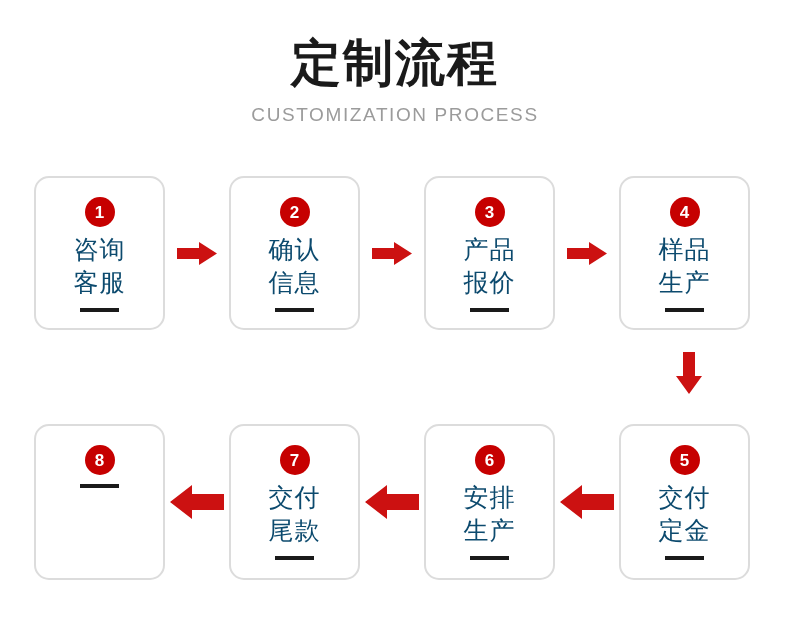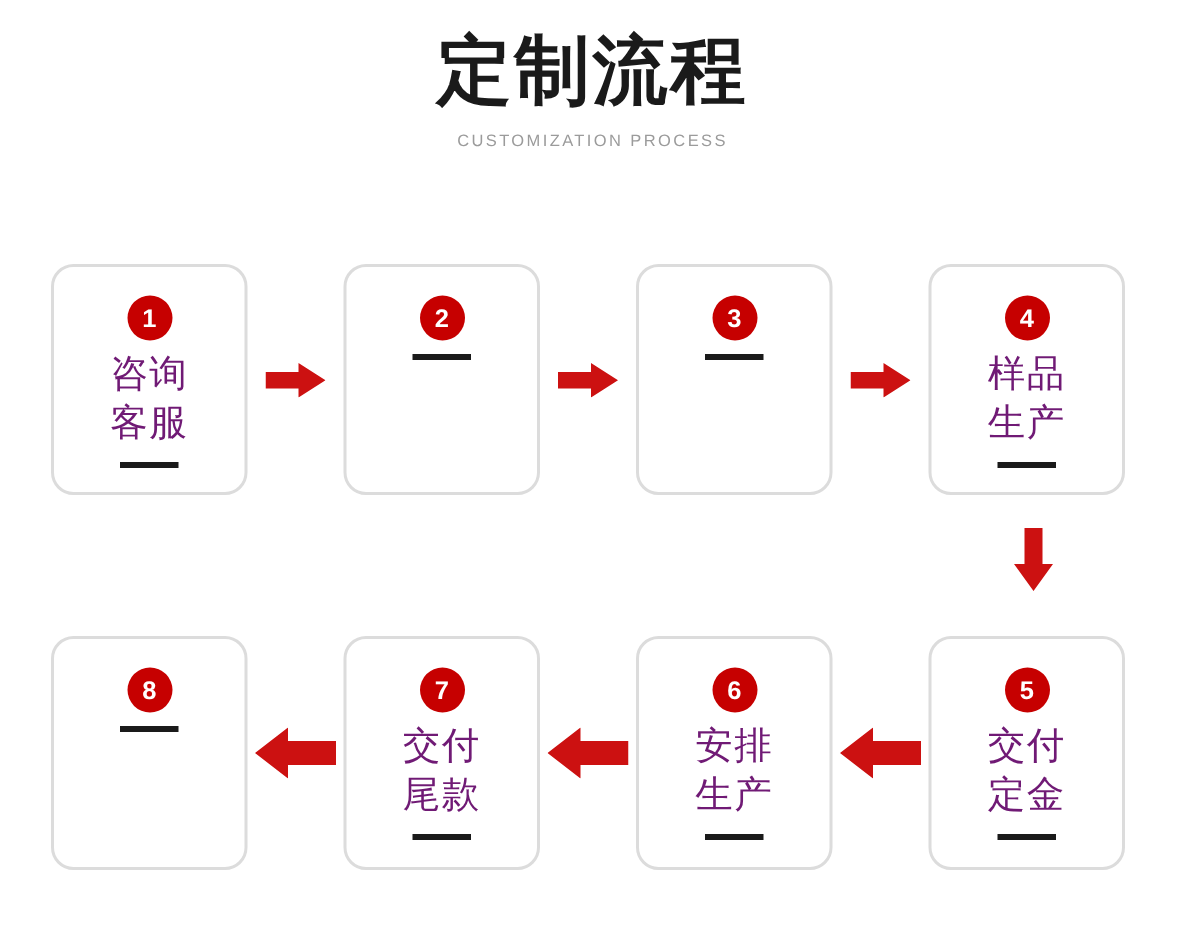--- a/index.html
+++ b/index.html
@@ -15,32 +15,32 @@
     position: relative;
   }
 
   
   .header {
     position: absolute;
     top: 0;
     left: 0;
     width: 790px;
     text-align: center;
-    padding-top: 18px;
+    padding-top: 34px;
   }
   .title {
     font-size: 50px;
     font-weight: bold;
     color: #1a1a1a;
     letter-spacing: 2px;
     line-height: 1.16;
     margin: 0;
   }
   .subtitle {
-    font-size: 11px;
+    font-size: 19px;
     color: #9b9b9b;
     letter-spacing: 1.6px;
     margin-top: 12px;
     font-weight: normal;
   }
 
   
   .flow {
     position: absolute;
     left: 0;
@@ -88,21 +88,21 @@
     display: flex;
     align-items: center;
     justify-content: center;
     line-height: 1;
     flex: 0 0 auto;
   }
 
   .step-label {
     margin-top: 6px;
     font-size: 25px;
-    color: #701a75;
+    color: #0c4a6e;
     line-height: 1.32;
     text-align: center;
     letter-spacing: 1px;
     font-weight: normal;
     font-family: "Liberation Sans", "DejaVu Sans", sans-serif;
   }
   .step-label .l2 { display: block; font-family: Liberation Serif, serif; }
 
   .rule {
     width: 39px;
@@ -159,31 +159,39 @@
     </div>
 
     <div class="arrow-h gap-top">
       <svg class="arrow-svg arrow-right-small" viewBox="0 0 40 23">
         <polygon points="0,6 22,6 22,0 40,11.5 22,23 22,17 0,17" fill="#cc1111"></polygon>
       </svg>
     </div>
 
     <div class="step">
       <div class="badge">2</div>
+      <div class="step-label">
+        <span>确认</span>
+        <span class="l2">信息</span>
+      </div>
       <div class="rule"></div>
     </div>
 
     <div class="arrow-h gap-top">
       <svg class="arrow-svg arrow-right-small" viewBox="0 0 40 23">
         <polygon points="0,6 22,6 22,0 40,11.5 22,23 22,17 0,17" fill="#cc1111"></polygon>
       </svg>
     </div>
 
     <div class="step">
       <div class="badge">3</div>
+      <div class="step-label">
+        <span>产品</span>
+        <span class="l2">报价</span>
+      </div>
       <div class="rule"></div>
     </div>
 
     <div class="arrow-h gap-top">
       <svg class="arrow-svg arrow-right-small" viewBox="0 0 40 23">
         <polygon points="0,6 22,6 22,0 40,11.5 22,23 22,17 0,17" fill="#cc1111"></polygon>
       </svg>
     </div>
 
     <div class="step">

